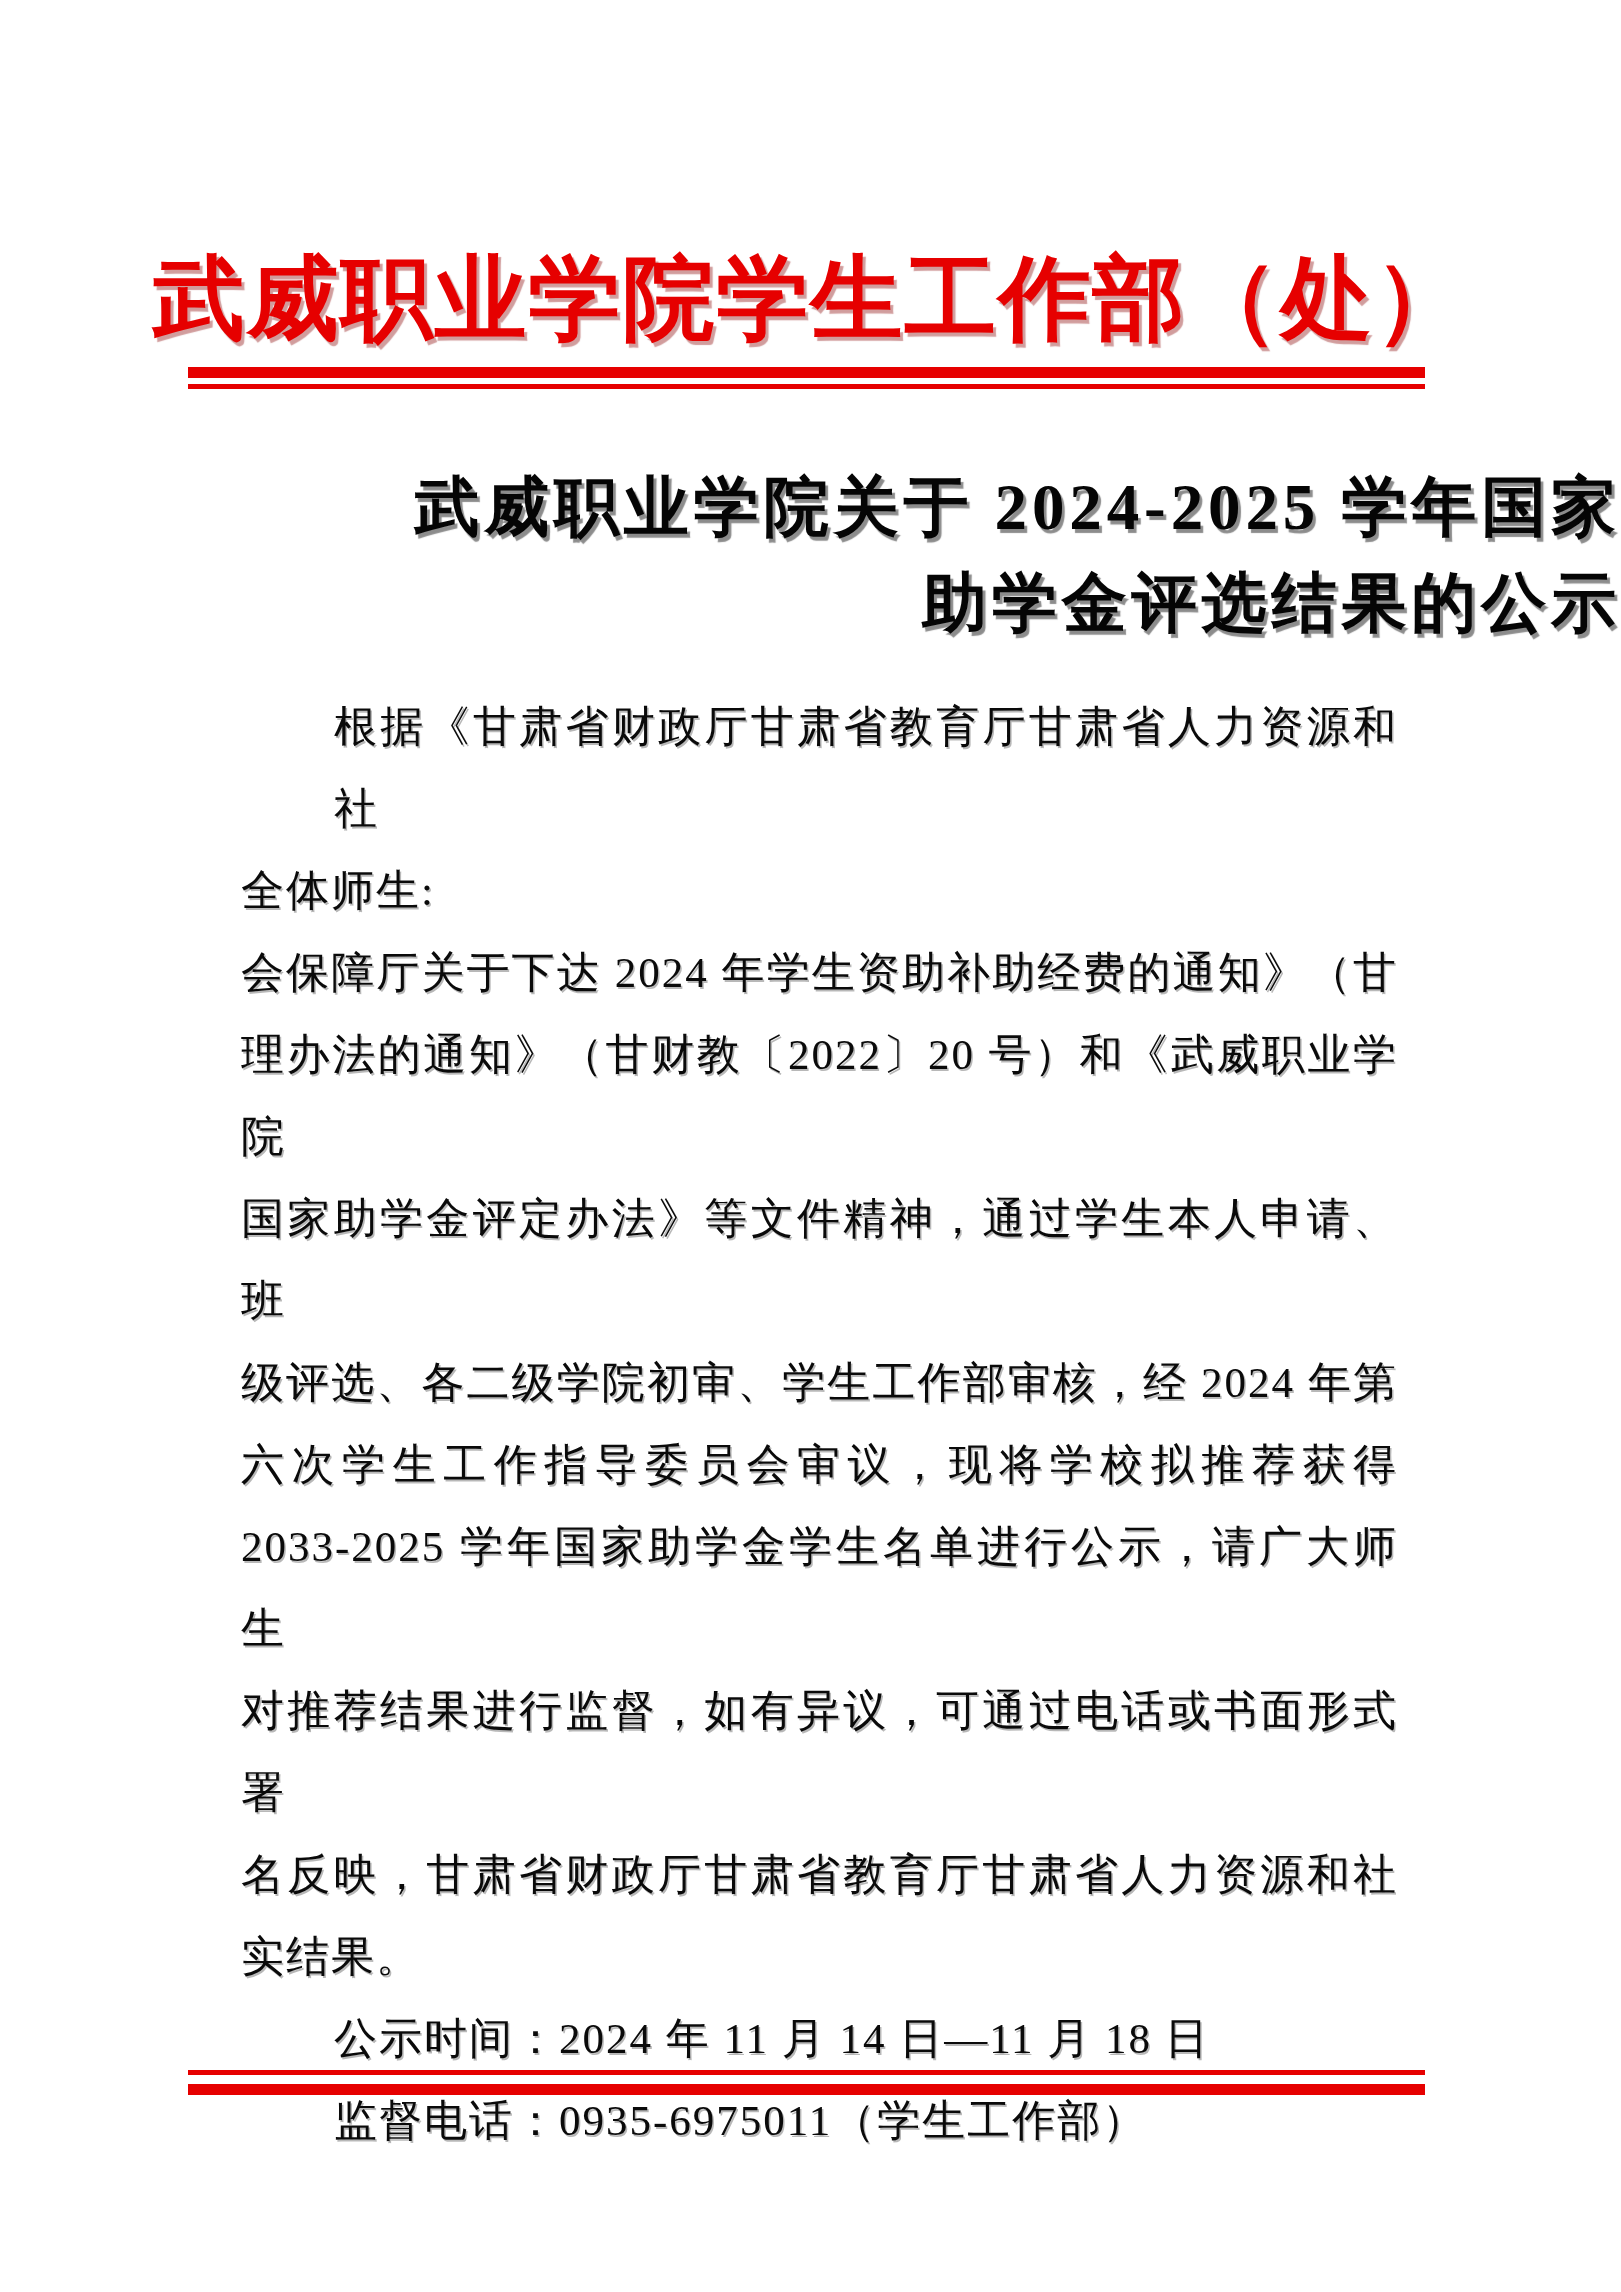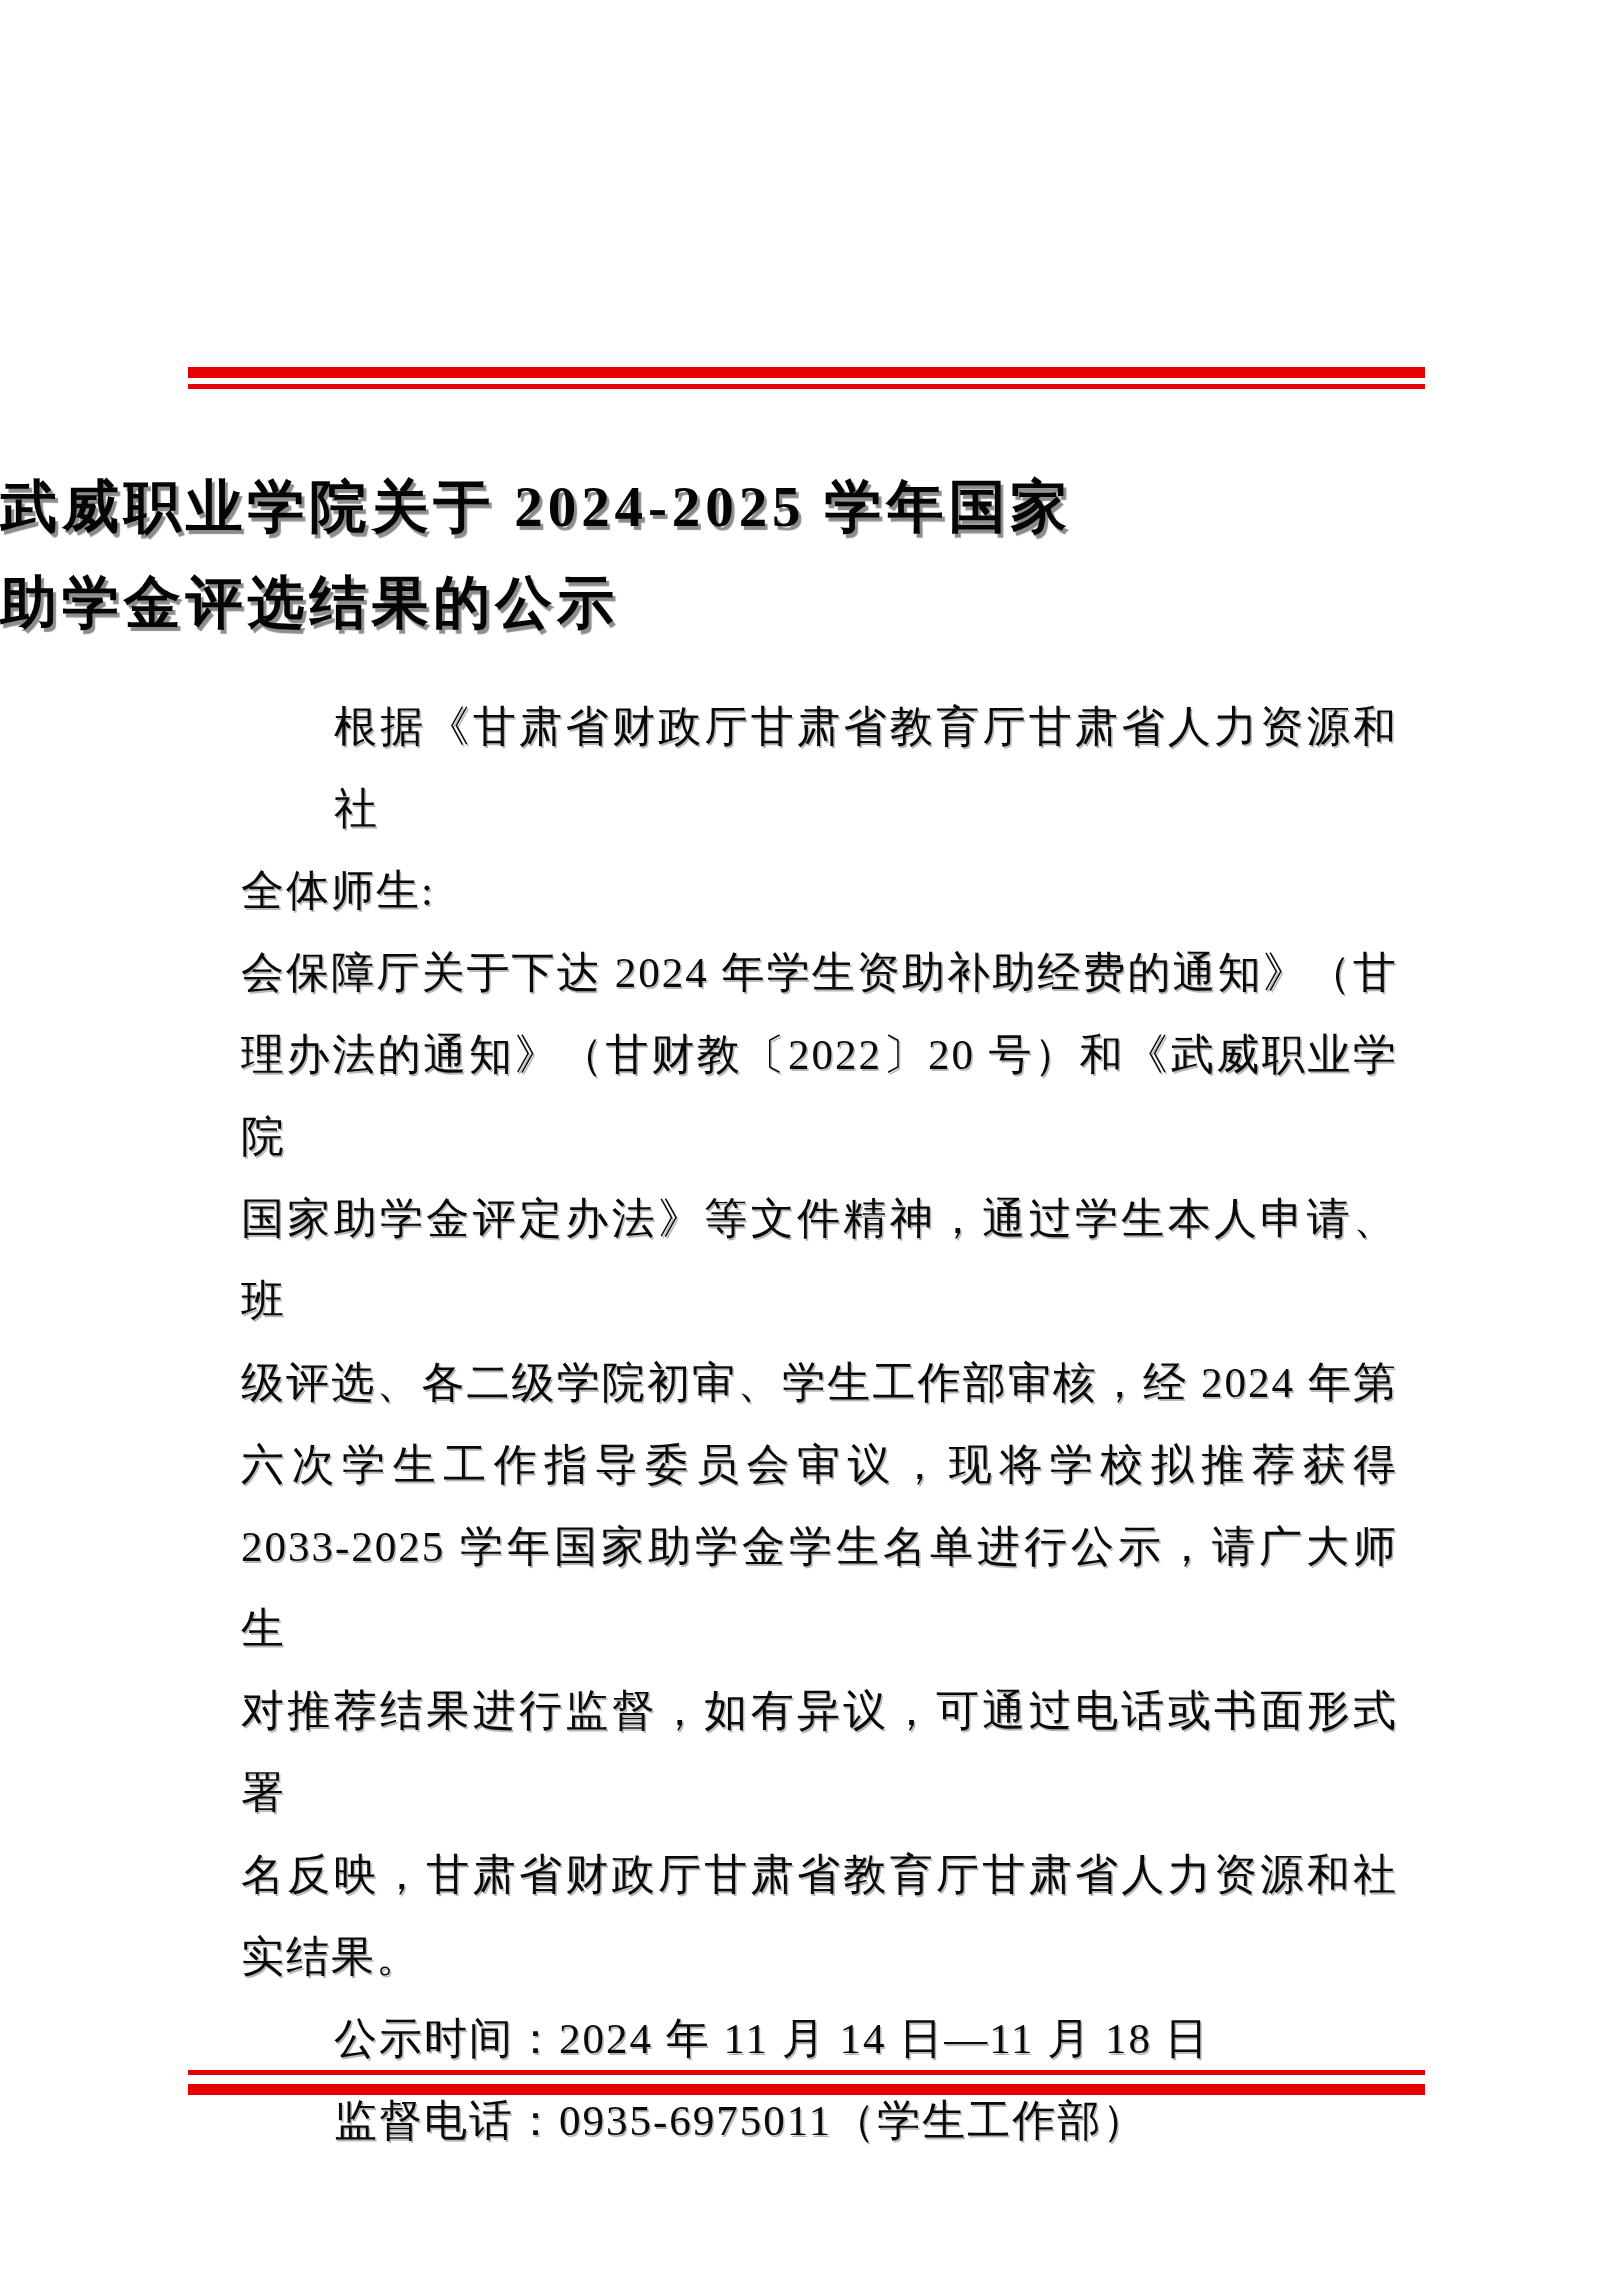--- a/index.html
+++ b/index.html
@@ -44,22 +44,22 @@
   .rule-top-thin    { top: 384px;  height: 4.9px;  }
   .rule-bottom-thin { top: 2070px; height: 4.9px;  }
   .rule-bottom-thick{ top: 2084px; height: 10.8px; }
 
   
   .doc-title {
     position: absolute;
     top: 459px;
     left: 0;
     width: 100%;
-    text-align: left;
-    font-size: 57px;
+    text-align: right;
+    font-size: 65px;
     line-height: 96px;
     font-weight: bold;
     letter-spacing: 4.9px;
     color: #050505;
     text-shadow: 2.9px 3.9px 1px rgba(0, 0, 0, 0.45);
   }
 
   
   .body-block {
     position: absolute;
@@ -81,20 +81,21 @@
     text-align: justify;
     text-align-last: justify;
   }
   .indent2 { padding-left: 93px; }
 </style>
 </head>
 <body>
 
 <div class="page">
 
+  <div class="dept-header">武威职业学院学生工作部（处）</div>
 
   <div class="rule rule-top-thick"></div>
   <div class="rule rule-top-thin"></div>
 
   <div class="doc-title">
     <div>武威职业学院关于 2024-2025 学年国家</div>
     <div>助学金评选结果的公示</div>
   </div>
 
   <div class="body-block">

